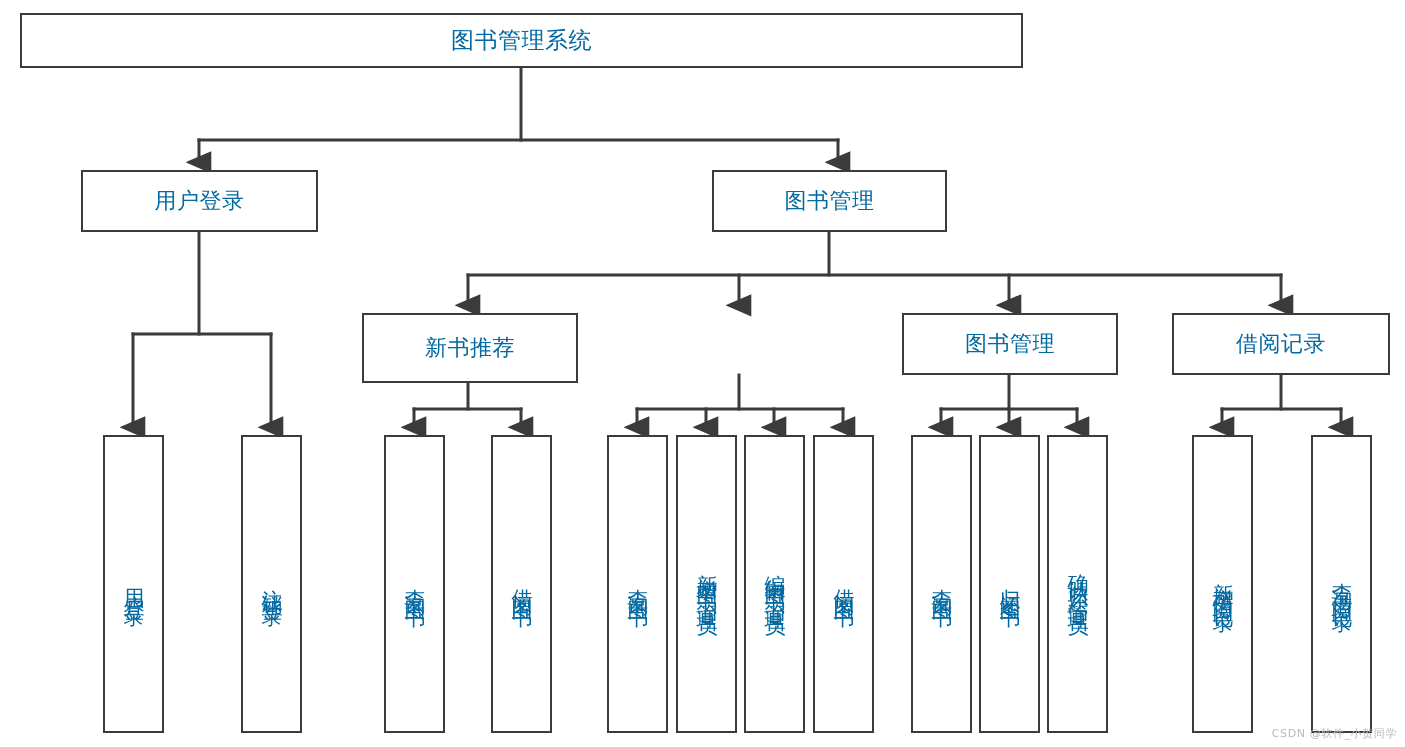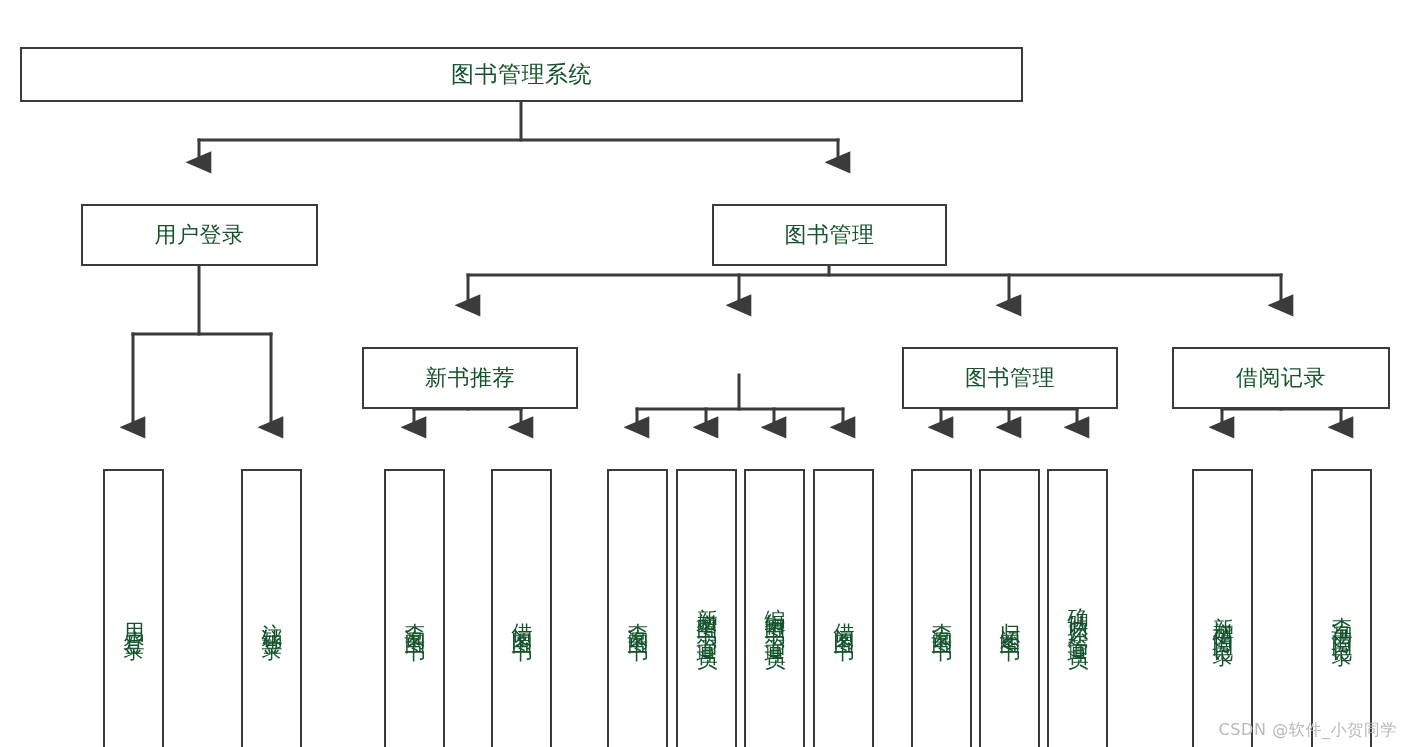--- a/index.html
+++ b/index.html
@@ -21,23 +21,22 @@
     pointer-events:none;
   }
   .node{
     position:absolute;
     box-sizing:border-box;
     background:#ffffff;
     border:2.5px solid #3b3b3b;
     display:flex;
     align-items:center;
     justify-content:center;
-    color:#14532d;
+    color:#0369a1;
     z-index:2;
-    margin-top:34px;
   }
   .node-label{
     display:block;
     text-align:center;
     line-height:1.18;
     letter-spacing:0.5px;
     white-space:nowrap;
   }
   
   .node.horiz .node-label{
@@ -54,21 +53,21 @@
     text-orientation:upright;
     font-size:21px;
     line-height:1.0;
     letter-spacing:6px;
     white-space:nowrap;
     max-height:100%;
   }
   #watermark{
     position:absolute;
     right:8px;bottom:6px;
-    font-size:16px;
+    font-size:11px;
     color:#b9b9b9;
     letter-spacing:0.6px;
     z-index:5;
     white-space:nowrap;
     font-family:"DejaVu Sans","Liberation Sans",sans-serif;
   }
 </style>
 </head>
 <body>
 
@@ -131,21 +130,21 @@
   </div>
 
   <div class="node horiz" style="left:81px;top:170px;width:237px;height:62px;">
     <span class="node-label">用户登录</span>
   </div>
 
   <div class="node horiz" style="left:712px;top:170px;width:235px;height:62px;">
     <span class="node-label">图书管理</span>
   </div>
 
-  <div class="node horiz" style="left:362px;top:313px;width:216px;height:62px;">
+  <div class="node horiz" style="left:362px;top:313px;width:216px;height:70px;">
     <span class="node-label">新书推荐</span>
   </div>
 
 
   <div class="node horiz" style="left:902px;top:313px;width:216px;height:62px;">
     <span class="node-label">图书管理</span>
   </div>
 
   <div class="node horiz" style="left:1172px;top:313px;width:218px;height:62px;">
     <span class="node-label">借阅记录</span>

